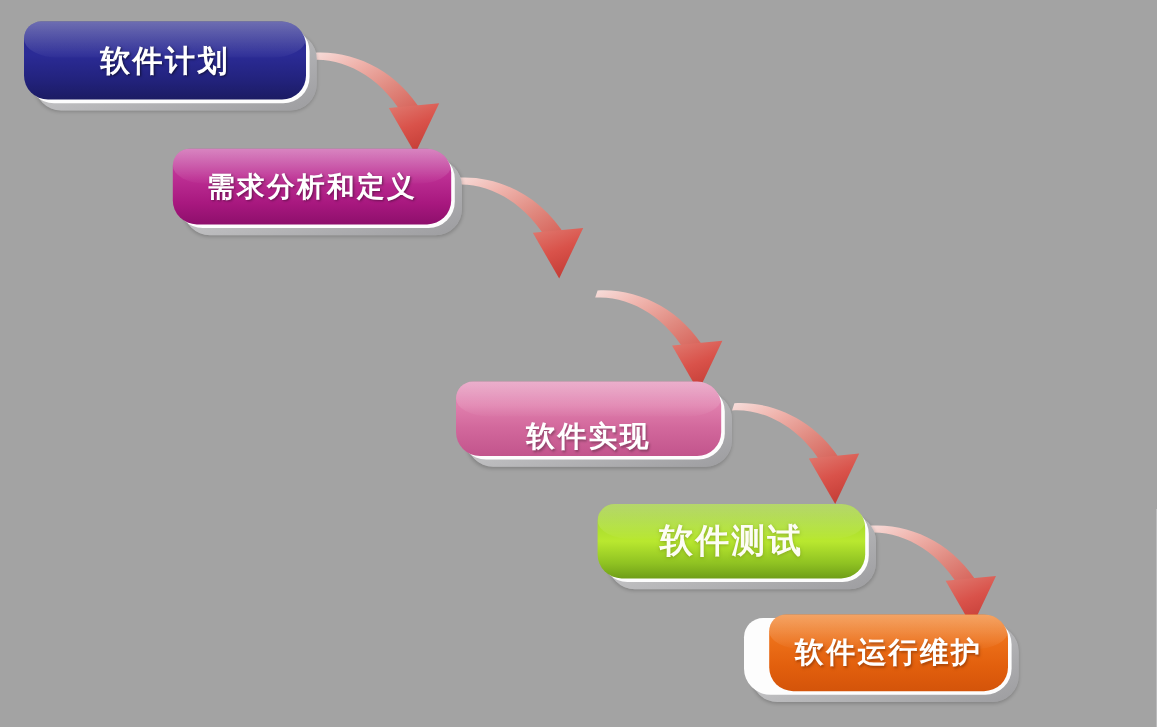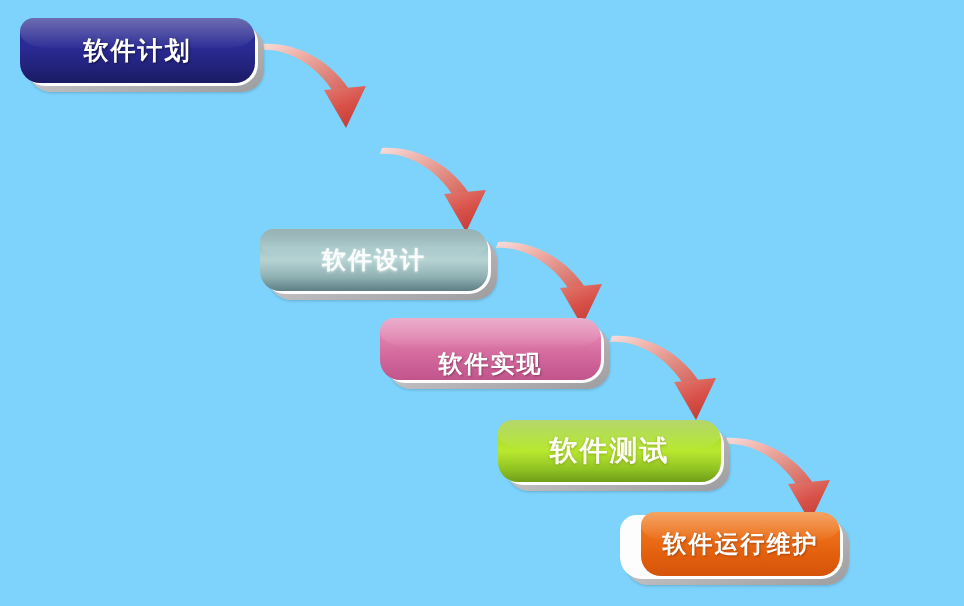--- a/index.html
+++ b/index.html
@@ -11,21 +11,21 @@
     height: 606px;
     background: #fbfbfc;
     font-family: "Liberation Sans", "DejaVu Sans", sans-serif;
     overflow: hidden;
   }
 
   #diagram {
     position: relative;
     width: 964px;
     height: 606px;
-    background: #7dd3fc;
+    background: #a3a3a3;
   }
 
   
   #arrow-layer {
     position: absolute;
     left: 0;
     top: 0;
     width: 964px;
     height: 606px;
     z-index: 1;
@@ -177,28 +177,28 @@
   </svg>
 
   <div class="stage" id="stage-1">
     <div class="plate"></div>
     <div class="ring"></div>
     <div class="pill">
       <span class="label">软件计划</span>
     </div>
   </div>
 
-
-  <div class="stage" id="stage-3">
-    <div class="plate"></div>
-    <div class="ring"></div>
-    <div class="pill">
-      <span class="label">软件设计</span>
-    </div>
-  </div>
+  <div class="stage" id="stage-2">
+    <div class="plate"></div>
+    <div class="ring"></div>
+    <div class="pill">
+      <span class="label">需求分析和定义</span>
+    </div>
+  </div>
+
 
   <div class="stage" id="stage-4">
     <div class="plate"></div>
     <div class="ring"></div>
     <div class="pill">
       <span class="label">软件实现</span>
     </div>
   </div>
 
   <div class="stage" id="stage-5">

